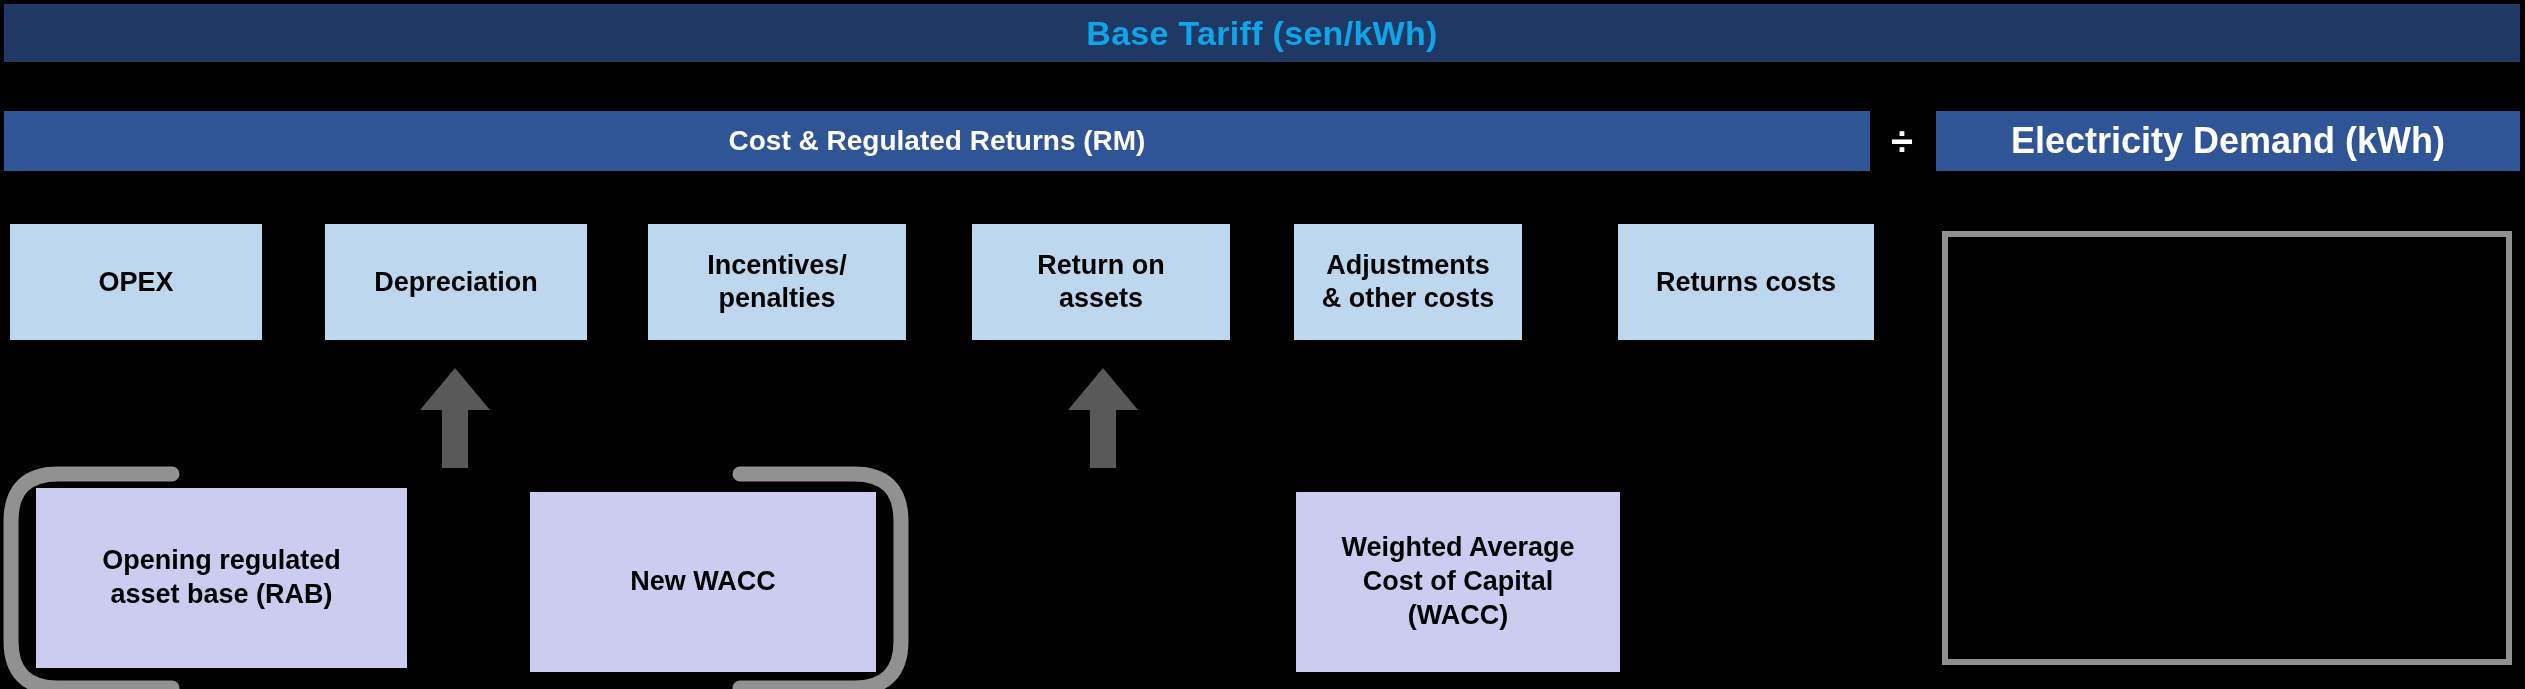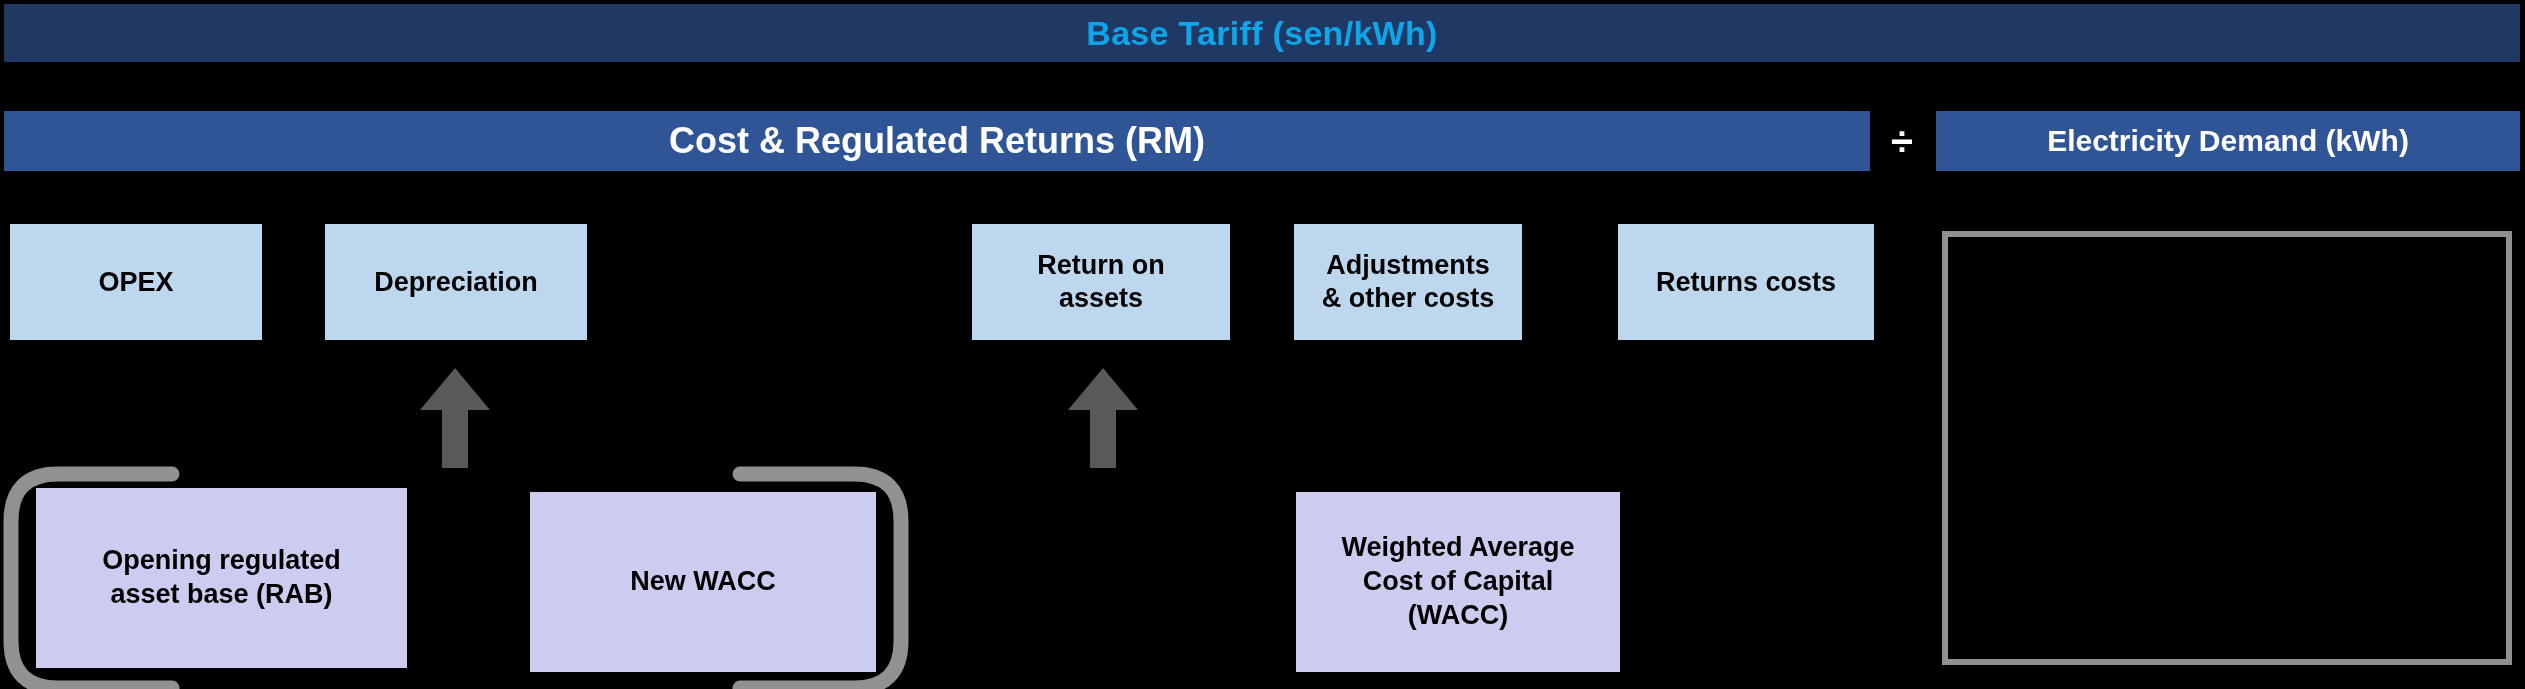--- a/index.html
+++ b/index.html
@@ -42,21 +42,21 @@
     top: 111px;
     width: 1866px;
     height: 60px;
     background: #2F5597;
     display: flex;
     align-items: center;
     justify-content: center;
   }
   .banner-cost-label {
     color: #FFFFFF;
-    font-size: 36px;
+    font-size: 28px;
     font-weight: bold;
   }
   .divide-symbol {
     position: absolute;
     left: 1872px;
     top: 111px;
     width: 60px;
     height: 60px;
     display: flex;
     align-items: center;
@@ -72,21 +72,21 @@
     top: 111px;
     width: 584px;
     height: 60px;
     background: #2F5597;
     display: flex;
     align-items: center;
     justify-content: center;
   }
   .banner-demand-label {
     color: #FFFFFF;
-    font-size: 30px;
+    font-size: 36px;
     font-weight: bold;
   }
 
   
   .comp-box {
     position: absolute;
     top: 224px;
     height: 116px;
     background: #BDD7EE;
     display: flex;
@@ -167,20 +167,23 @@
   <div class="banner-demand">
     <span class="banner-demand-label">Electricity Demand (kWh)</span>
   </div>
 
   <div class="comp-box" style="left:10px;  width:252px;">
     <span>OPEX</span>
   </div>
   <div class="comp-box" style="left:325px; width:262px;">
     <span>Depreciation</span>
   </div>
+  <div class="comp-box" style="left:648px; width:258px;">
+    <span>Incentives/<br>penalties</span>
+  </div>
   <div class="comp-box" style="left:972px; width:258px;">
     <span>Return on<br>assets</span>
   </div>
   <div class="comp-box" style="left:1294px; width:228px;">
     <span>Adjustments<br>&amp; other costs</span>
   </div>
   <div class="comp-box" style="left:1618px; width:256px;">
     <span>Returns costs</span>
   </div>
 

